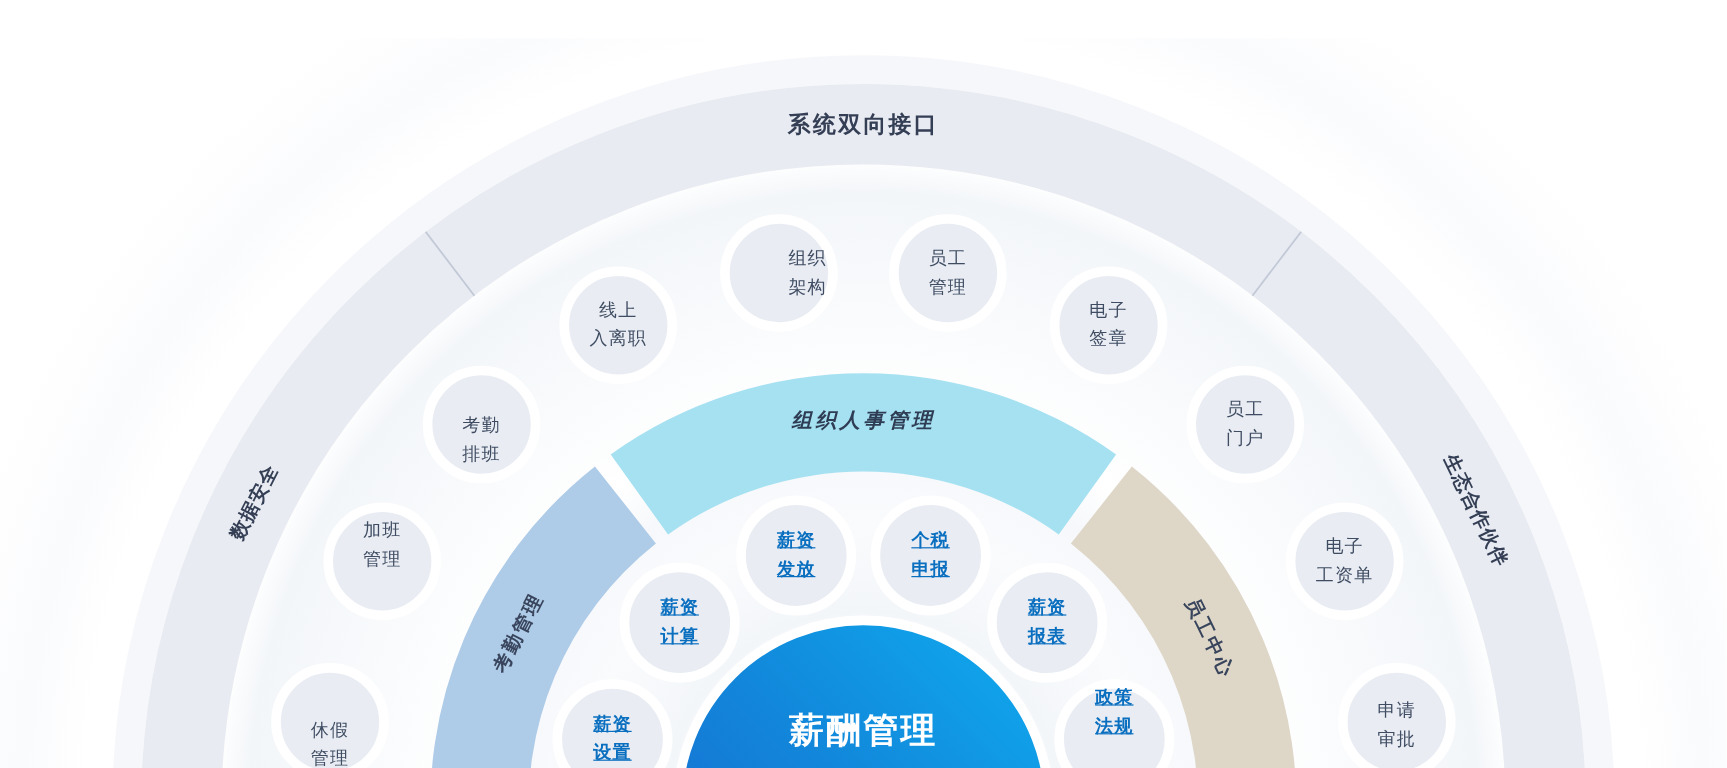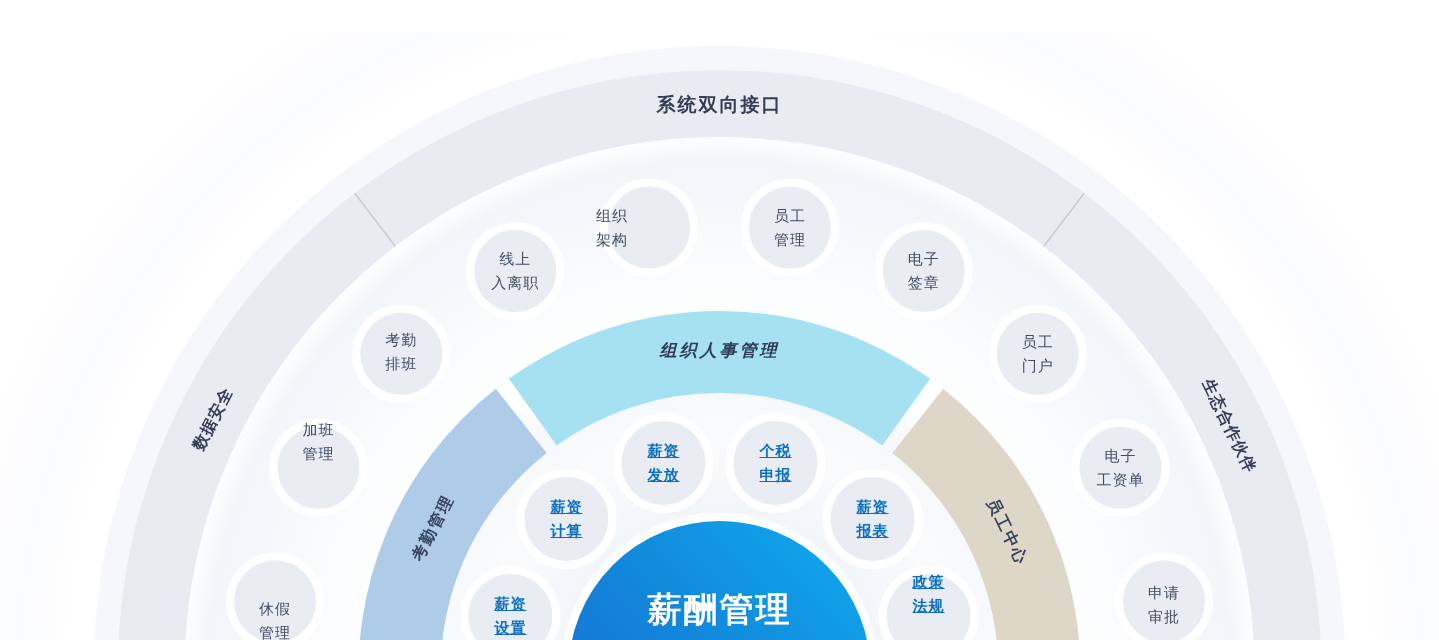--- a/index.html
+++ b/index.html
@@ -25,21 +25,21 @@
   .lbl{
     position:absolute;transform:translate(-50%,-50%) rotate(var(--rot,0deg));
     white-space:pre-line;text-align:center;line-height:24px;
     color:#3f4c62;font-size:15px;letter-spacing:1px;
   }
   .lbl.inner{font-weight:700;color:#0b6fc0;text-decoration:underline;}
   .lbl.seg{font-size:16px;font-weight:700;color:#39455c;letter-spacing:2px;white-space:nowrap;}
   .lbl.seg-top{font-size:17px;color:#2f3d54;letter-spacing:3px;font-style:italic;}
   .lbl.band{font-size:16px;font-weight:700;color:#343f55;letter-spacing:1px;white-space:nowrap;}
   .lbl.band-top{font-size:19px;letter-spacing:2px;}
-  .lbl.center-lbl{font-size:34px;font-weight:700;color:#ffffff;letter-spacing:2px;white-space:nowrap;}
+  .lbl.center-lbl{font-size:29px;font-weight:700;color:#ffffff;letter-spacing:2px;white-space:nowrap;}
   .dot{fill:#e9edf3;stroke:#ffffff;stroke-width:8;}
 </style>
 </head>
 <body>
 
 <div class="stage">
 
   <svg width="1439" height="640" viewBox="0 0 1439 640">
     <defs>
       <linearGradient id="centerGrad" x1="0" y1="1" x2="1" y2="0">
@@ -83,27 +83,27 @@
   <div class="lbl band band-top" style="left:719.5px;top:73px">系统双向接口</div>
   <div class="lbl band" style="left:213px;top:387px;--rot:-63deg">数据安全</div>
   <div class="lbl band" style="left:1229px;top:394px;--rot:64deg">生态合作伙伴</div>
 
   <div class="lbl seg seg-top" style="left:719.5px;top:319px">组织人事管理</div>
   <div class="lbl seg" style="left:433px;top:496px;--rot:-63deg">考勤管理</div>
   <div class="lbl seg" style="left:1007px;top:500px;--rot:64deg">员工中心</div>
 
   <div class="lbl" style="left:275px;top:589px">休假
 管理</div>
-  <div class="lbl" style="left:318.5px;top:410px">加班
+  <div class="lbl" style="left:318.5px;top:423px">加班
 管理</div>
-  <div class="lbl" style="left:401.3px;top:320px">考勤
+  <div class="lbl" style="left:401.3px;top:335px">考勤
 排班</div>
   <div class="lbl" style="left:515.2px;top:239px">线上
 入离职</div>
-  <div class="lbl" style="left:612px;top:195.5px">组织
+  <div class="lbl" style="left:673px;top:195.5px">组织
 架构</div>
   <div class="lbl" style="left:789.9px;top:195.5px">员工
 管理</div>
   <div class="lbl" style="left:923.8px;top:239px">电子
 签章</div>
   <div class="lbl" style="left:1037.7px;top:321.8px">员工
 门户</div>
   <div class="lbl" style="left:1120.5px;top:435.7px">电子
 工资单</div>
   <div class="lbl" style="left:1164px;top:573px">申请

